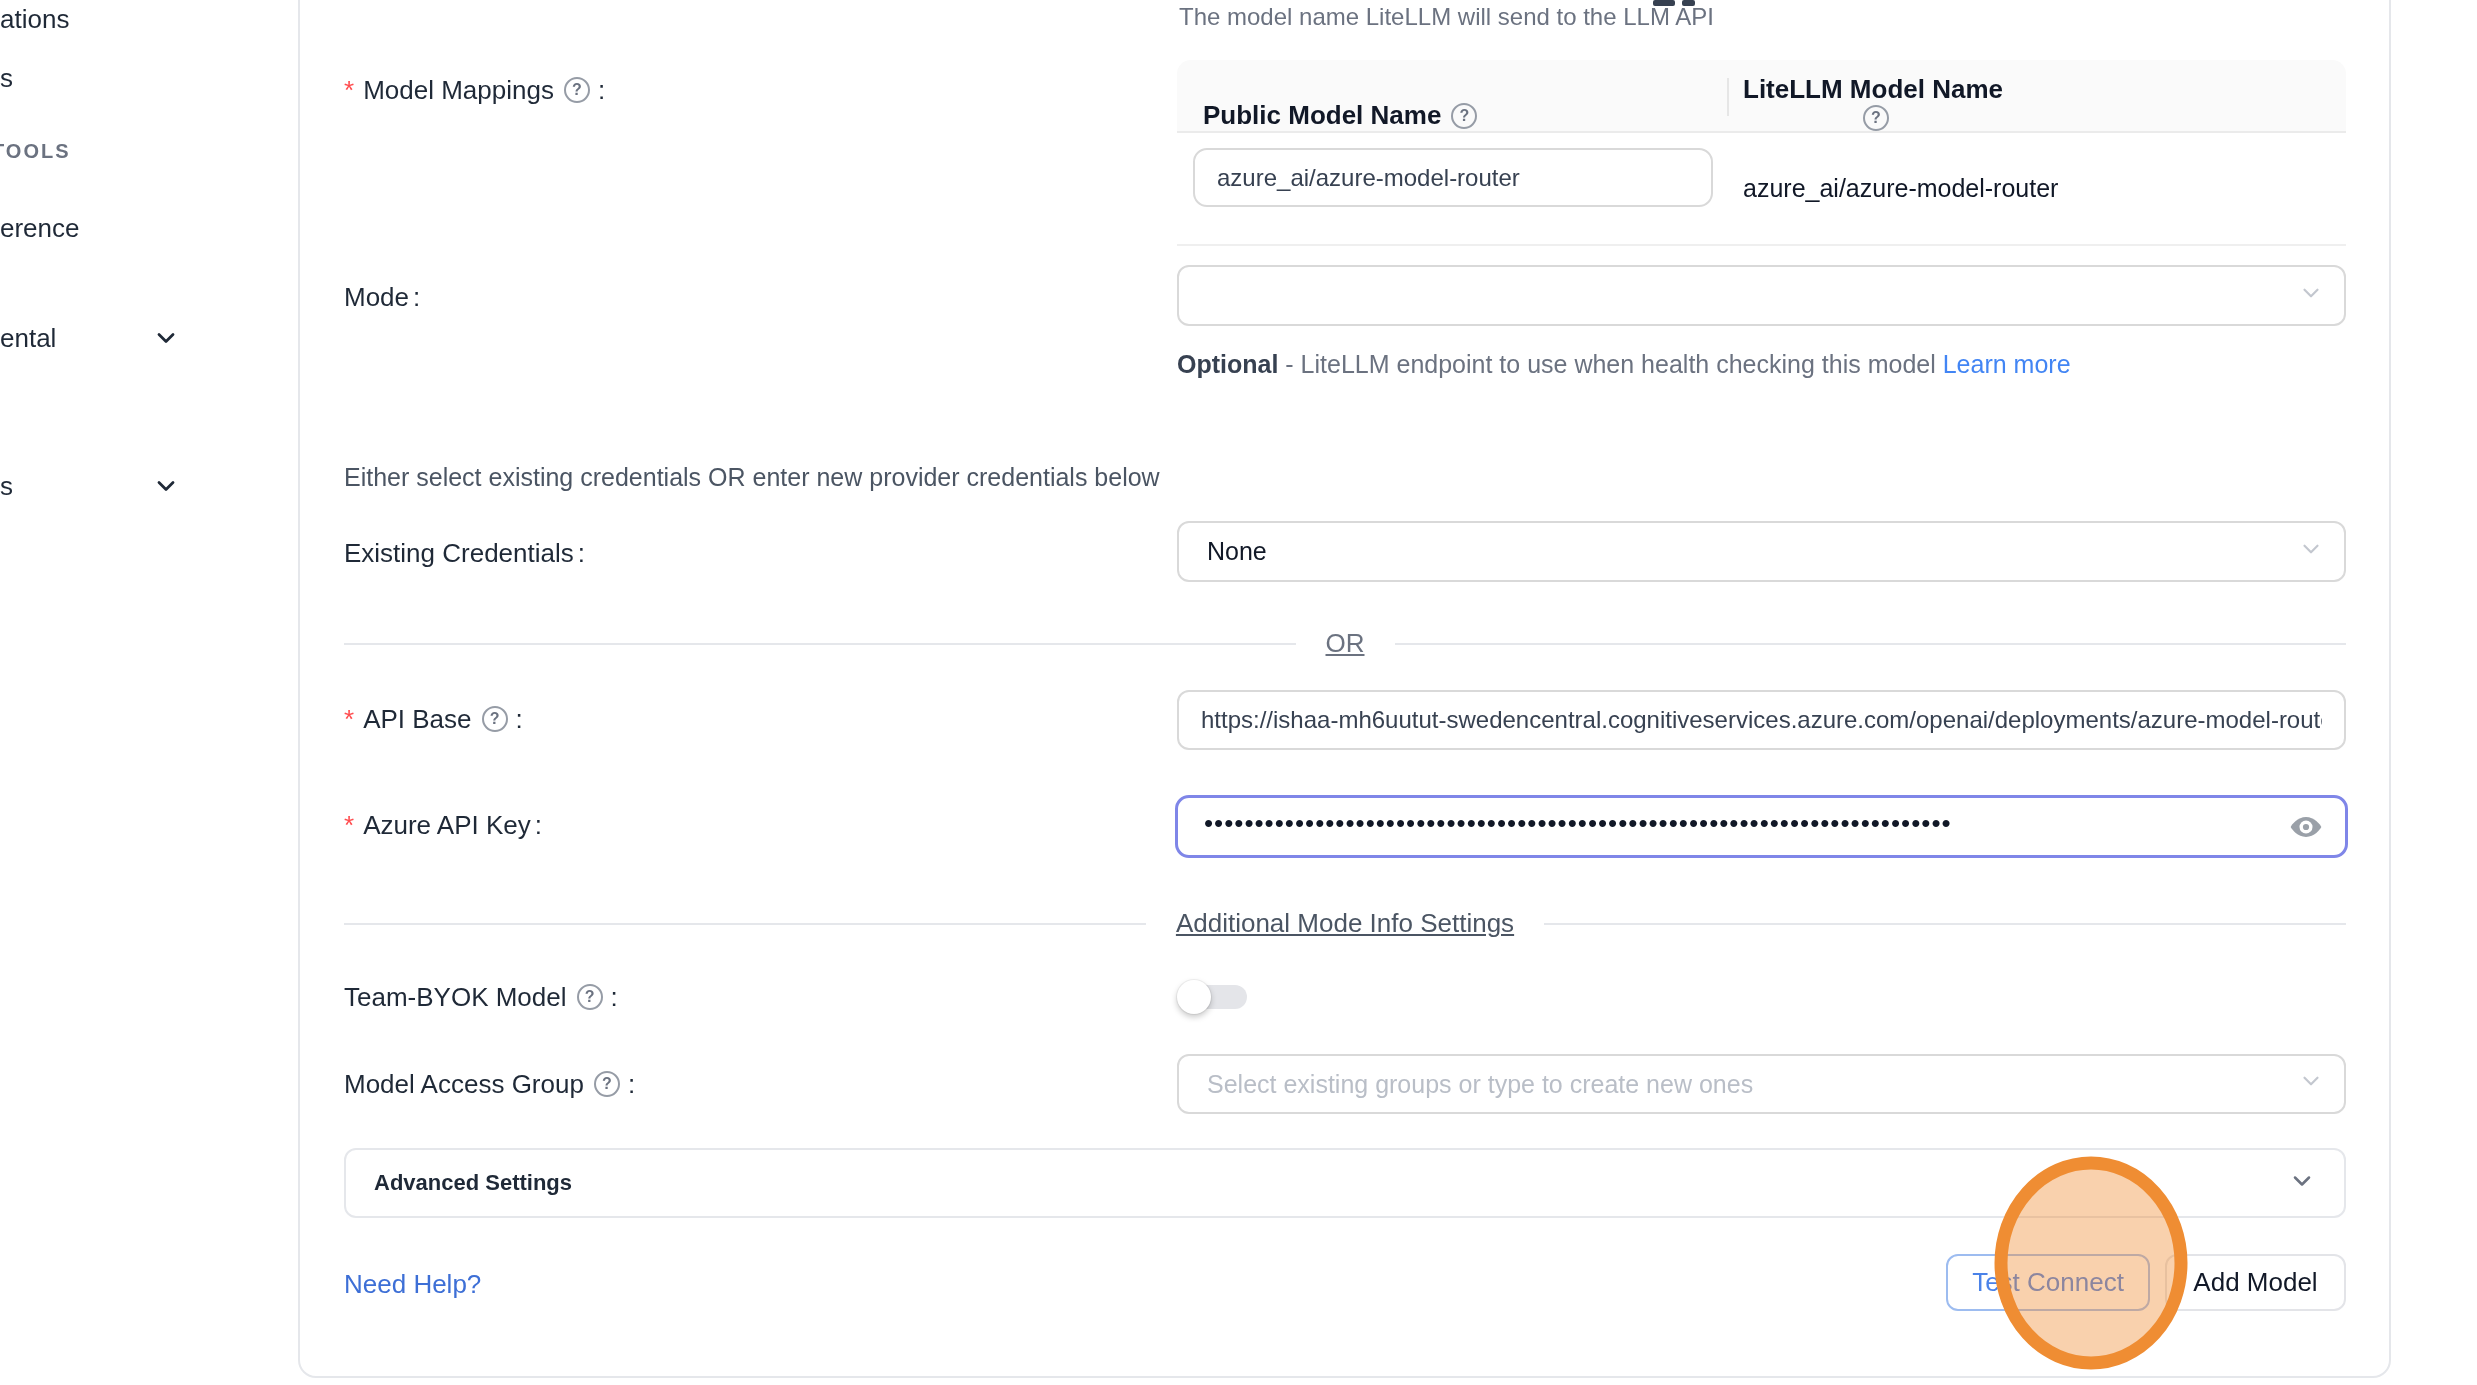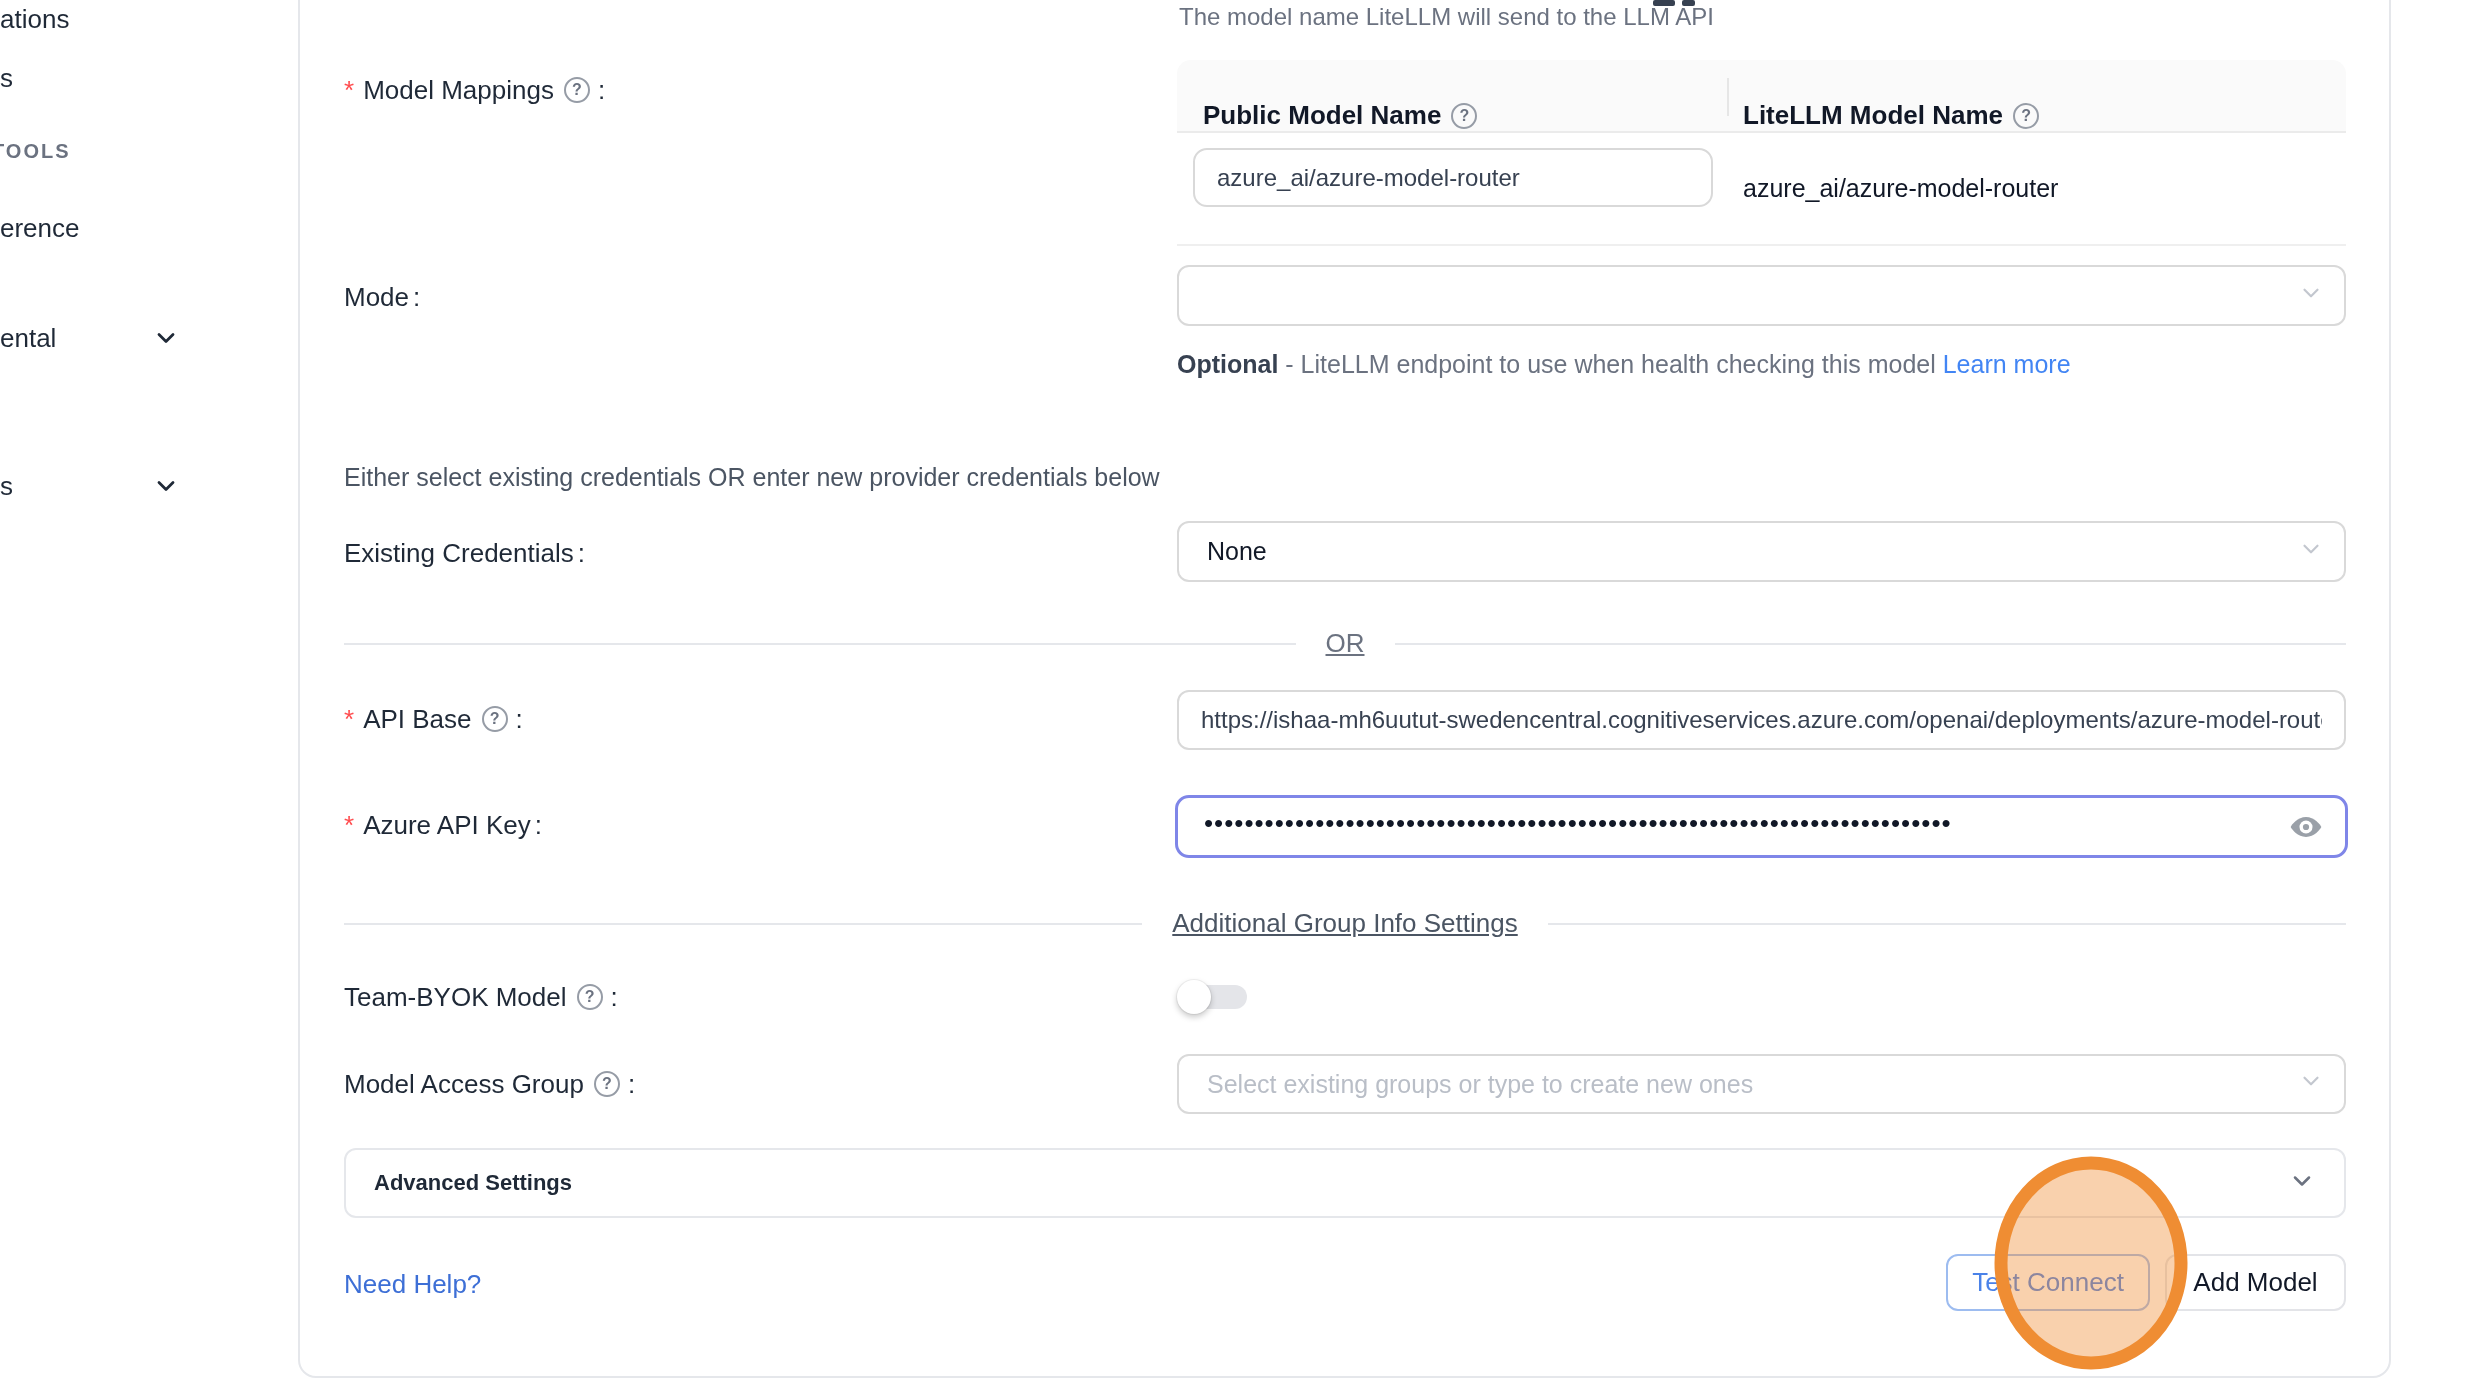--- a/index.html
+++ b/index.html
@@ -50,21 +50,21 @@
   .top-help{position:absolute;left:1179px;top:3px;font-size:24px;color:var(--gray);}
   .cut-frag{position:absolute;top:0;height:6px;background:#374151;border-radius:2px;}
 
   
   .map-table{position:absolute;left:1177px;top:60px;width:1169px;height:186px;
              border-bottom:2px solid #efefef;border-radius:14px 14px 0 0;}
   .map-head{position:relative;height:73px;background:#fafafa;border-bottom:2px solid #ebebeb;
             border-radius:14px 14px 0 0;display:flex;align-items:flex-end;}
   .map-head .hc1{display:flex;align-items:center;padding-left:26px;width:566px;
                  font-size:26px;font-weight:700;color:#111827;}
-  .map-head .hc2{display:flex;align-items:center;font-size:26px;font-weight:700;color:#111827;}
+  .map-head .hc2{display:flex;align-items:center;font-size:26px;font-weight:700;color:#111827;flex-direction:column;}
   .head-sep{position:absolute;left:550px;top:18px;width:2px;height:38px;background:#e6e6e6;}
   .map-body{position:relative;height:111px;background:#fff;}
   .map-input-wrap{position:absolute;left:16px;top:15px;width:520px;height:59px;}
   .map-input-wrap .textinput{border-radius:14px;}
   .map-static{position:absolute;left:566px;top:0;height:111px;display:flex;align-items:center;
               font-size:25px;color:#111827;}
 
   
   .mode-help{position:absolute;left:1177px;top:344px;width:1040px;font-size:25px;color:var(--gray);line-height:41px;}
   .mode-help b{color:#374151;}
@@ -237,21 +237,21 @@
       <svg width="42" height="34" viewBox="0 0 24 24">
         <path d="M12 5C6.2 5 2 10.2 1.2 12 2 13.8 6.2 19 12 19s10-5.2 10.8-7C22 10.2 17.8 5 12 5z" fill="#9aa0a8"></path>
         <circle cx="12" cy="12" r="4.6" fill="#ffffff"></circle>
         <circle cx="12" cy="12" r="2.2" fill="#9aa0a8"></circle>
       </svg>
     </button>
   </div>
 
   <div class="tdivider" style="top:908px">
     <div class="line"></div>
-    <div class="txt" style="color:#4b5563">Additional Group Info Settings</div>
+    <div class="txt" style="color:#4b5563">Additional Mode Info Settings</div>
     <div class="line"></div>
   </div>
 
   <div class="frow-label" style="top:980px">
     <span>Team-BYOK Model</span>
     <span class="qicon">?</span>
     <span class="colon">:</span>
   </div>
   <div class="toggle">
     <div class="knob"></div>

